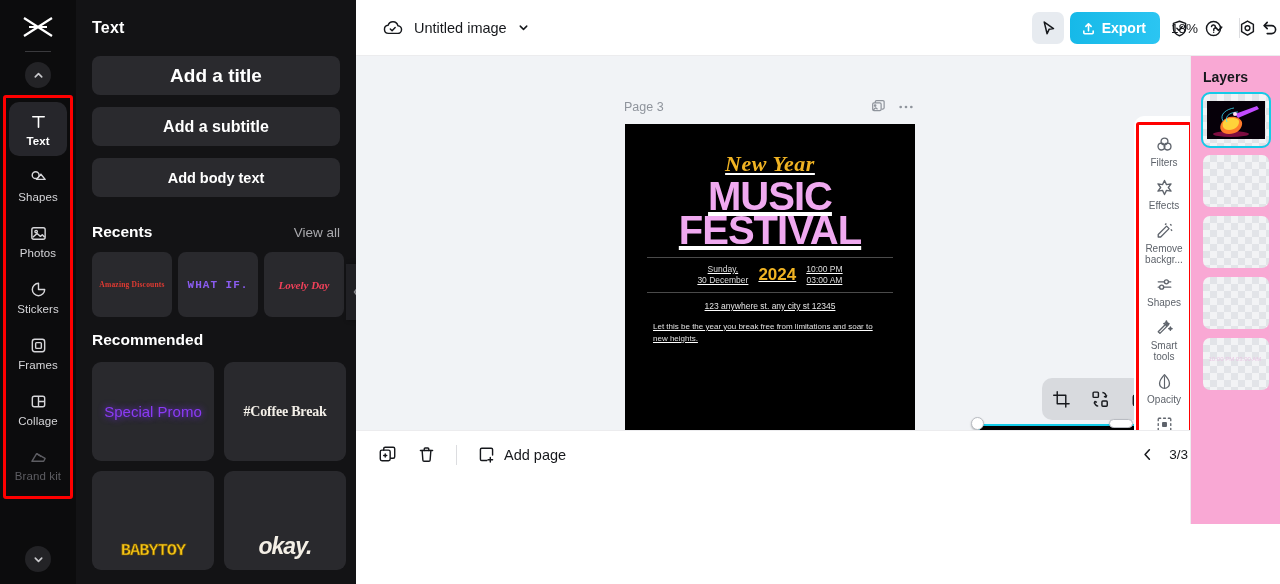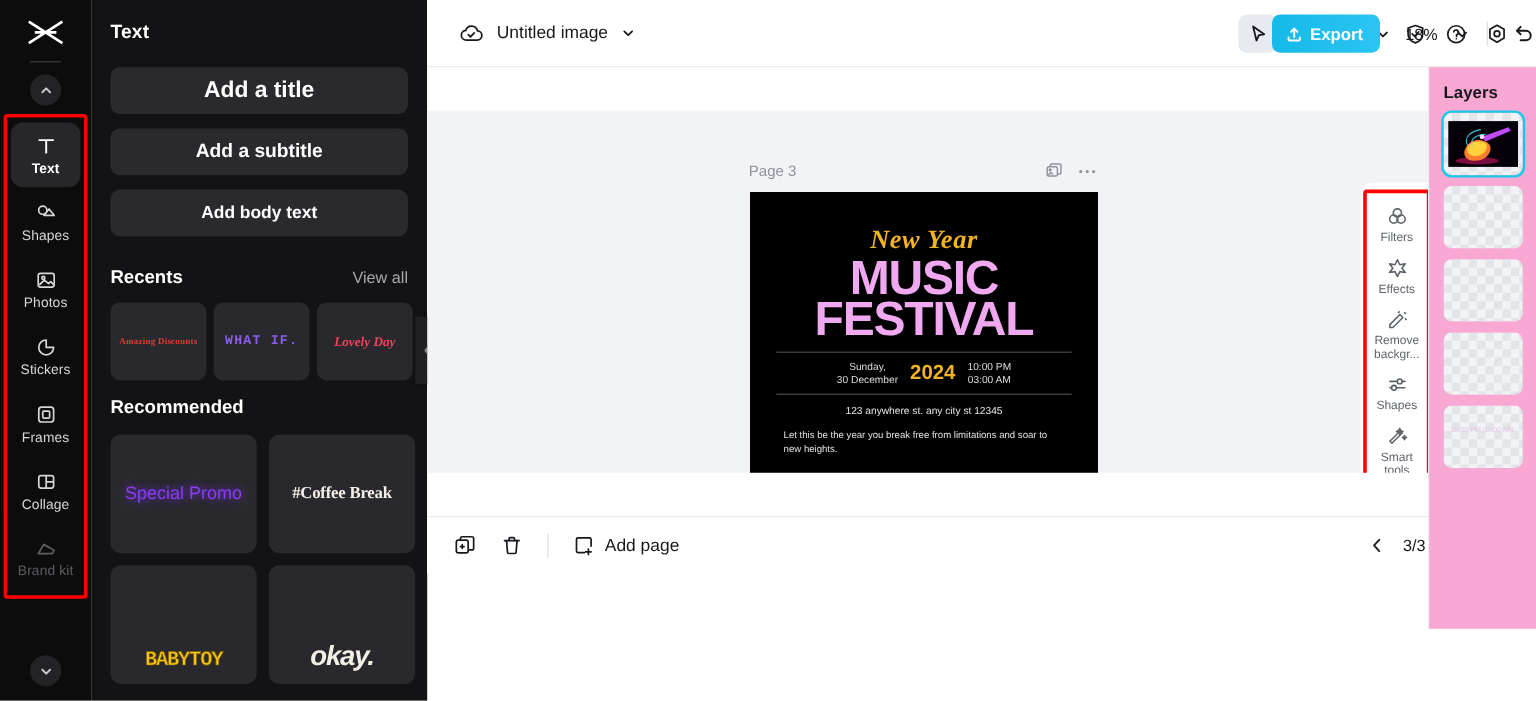--- a/index.html
+++ b/index.html
@@ -85,51 +85,51 @@
   .gc-4 span { color:#f4efe6; font-size: 23px; font-weight: bold; font-style: italic; letter-spacing:-1px; }
   .gc-tall { align-items: flex-end; padding-bottom: 10px; }
   .panel-handle {
     position: absolute; right: -10px; top: 264px; width: 20px; height: 56px;
     background: #202024; border-radius: 0 10px 10px 0;
     display:flex; align-items:center; justify-content:center; color:#8b8b90; font-size:12px;
     box-shadow: 2px 0 5px rgba(0,0,0,.35); z-index: 5;
   }
 
   
-  .main { flex: 1; height: 478px; position: relative; background: #fff; display:flex; flex-direction:column;gap:36px; }
+  .main { flex: 1; height: 478px; position: relative; background: #fff; display:flex; flex-direction:column; }
   .topbar {
     height: 56px; background: #fff; display: flex; align-items: center;
     border-bottom: 1px solid #ececee; position: relative; flex:none;
   }
   .tb-left { display: flex; align-items: center; gap: 10px; padding-left: 26px; }
   .doc-name { font-size: 14.5px; color: #16181c; }
   .tb-center { position: absolute; left: 676px; top: 0; height: 56px; display: flex; align-items: center; gap: 6px; }
   .tb-btn { width: 32px; height: 32px; border-radius: 7px; display:flex; align-items:center; justify-content:center; color:#16181c; }
   .tb-btn.sel { background: #e7ebf0; }
   .zoomval { font-size: 13.5px; color:#16181c; margin-left:6px; }
   .tb-sep { width: 1px; height: 20px; background: #dcdde0; margin: 0 8px; }
   .tb-right { position: absolute; right: 18px; top: 0; height: 56px; display: flex; align-items: center; gap: 4px; }
   .export-btn {
     height: 32px; padding: 0 14px 0 11px; border-radius: 7px; color: #fff;
     background: linear-gradient(90deg,#16b9e8,#2bc5f2); display: flex; align-items: center; gap: 6px;
-    font-size: 14px; font-weight: bold; margin-right: 10px;
+    font-size: 14px; font-weight: bold; 
   }
   .icon-btn { width: 30px; height: 30px; display:flex; align-items:center; justify-content:center; color:#16181c; }
 
   .canvaswrap { flex:1; position: relative; background: #f1f3f6; overflow: hidden; }
   .page-label-row {
     position: absolute; left: 268px; top: 43px; width: 290px;
     display: flex; align-items: center; justify-content: space-between; color:#8f949c; font-size: 12.5px;
   }
   .plr-icons { display:flex; align-items:center; gap: 12px; }
   .artboard {
     position: absolute; left: 269px; top: 68px; width: 290px; height: 405px;
     background: #000; overflow: hidden;
   }
-  .poster { position:absolute; left:0; top:0; right:0; height: 270px; color:#fff; }
+  .poster { position:absolute; left:0; top:0; right:0; height: 270px; color:#fff;text-decoration:underline; }
   .p-newyear {
     text-align:center; margin-top: 27px; font-family: "Liberation Serif", serif; font-style: italic;
     font-weight: bold; color: #f0b323; font-size: 22px; letter-spacing: .5px;
   }
   .p-music, .p-fest {
     text-align:center; color:#f0a9f0; font-weight:bold; letter-spacing:-1px; line-height: 34px;
   }
   .p-music { font-size: 40px; margin-top: 2px; }
   .p-fest { font-size: 40px; }
   .p-rule { height:1px; background:#4a4a4a; margin: 10px 22px 0 22px; }

